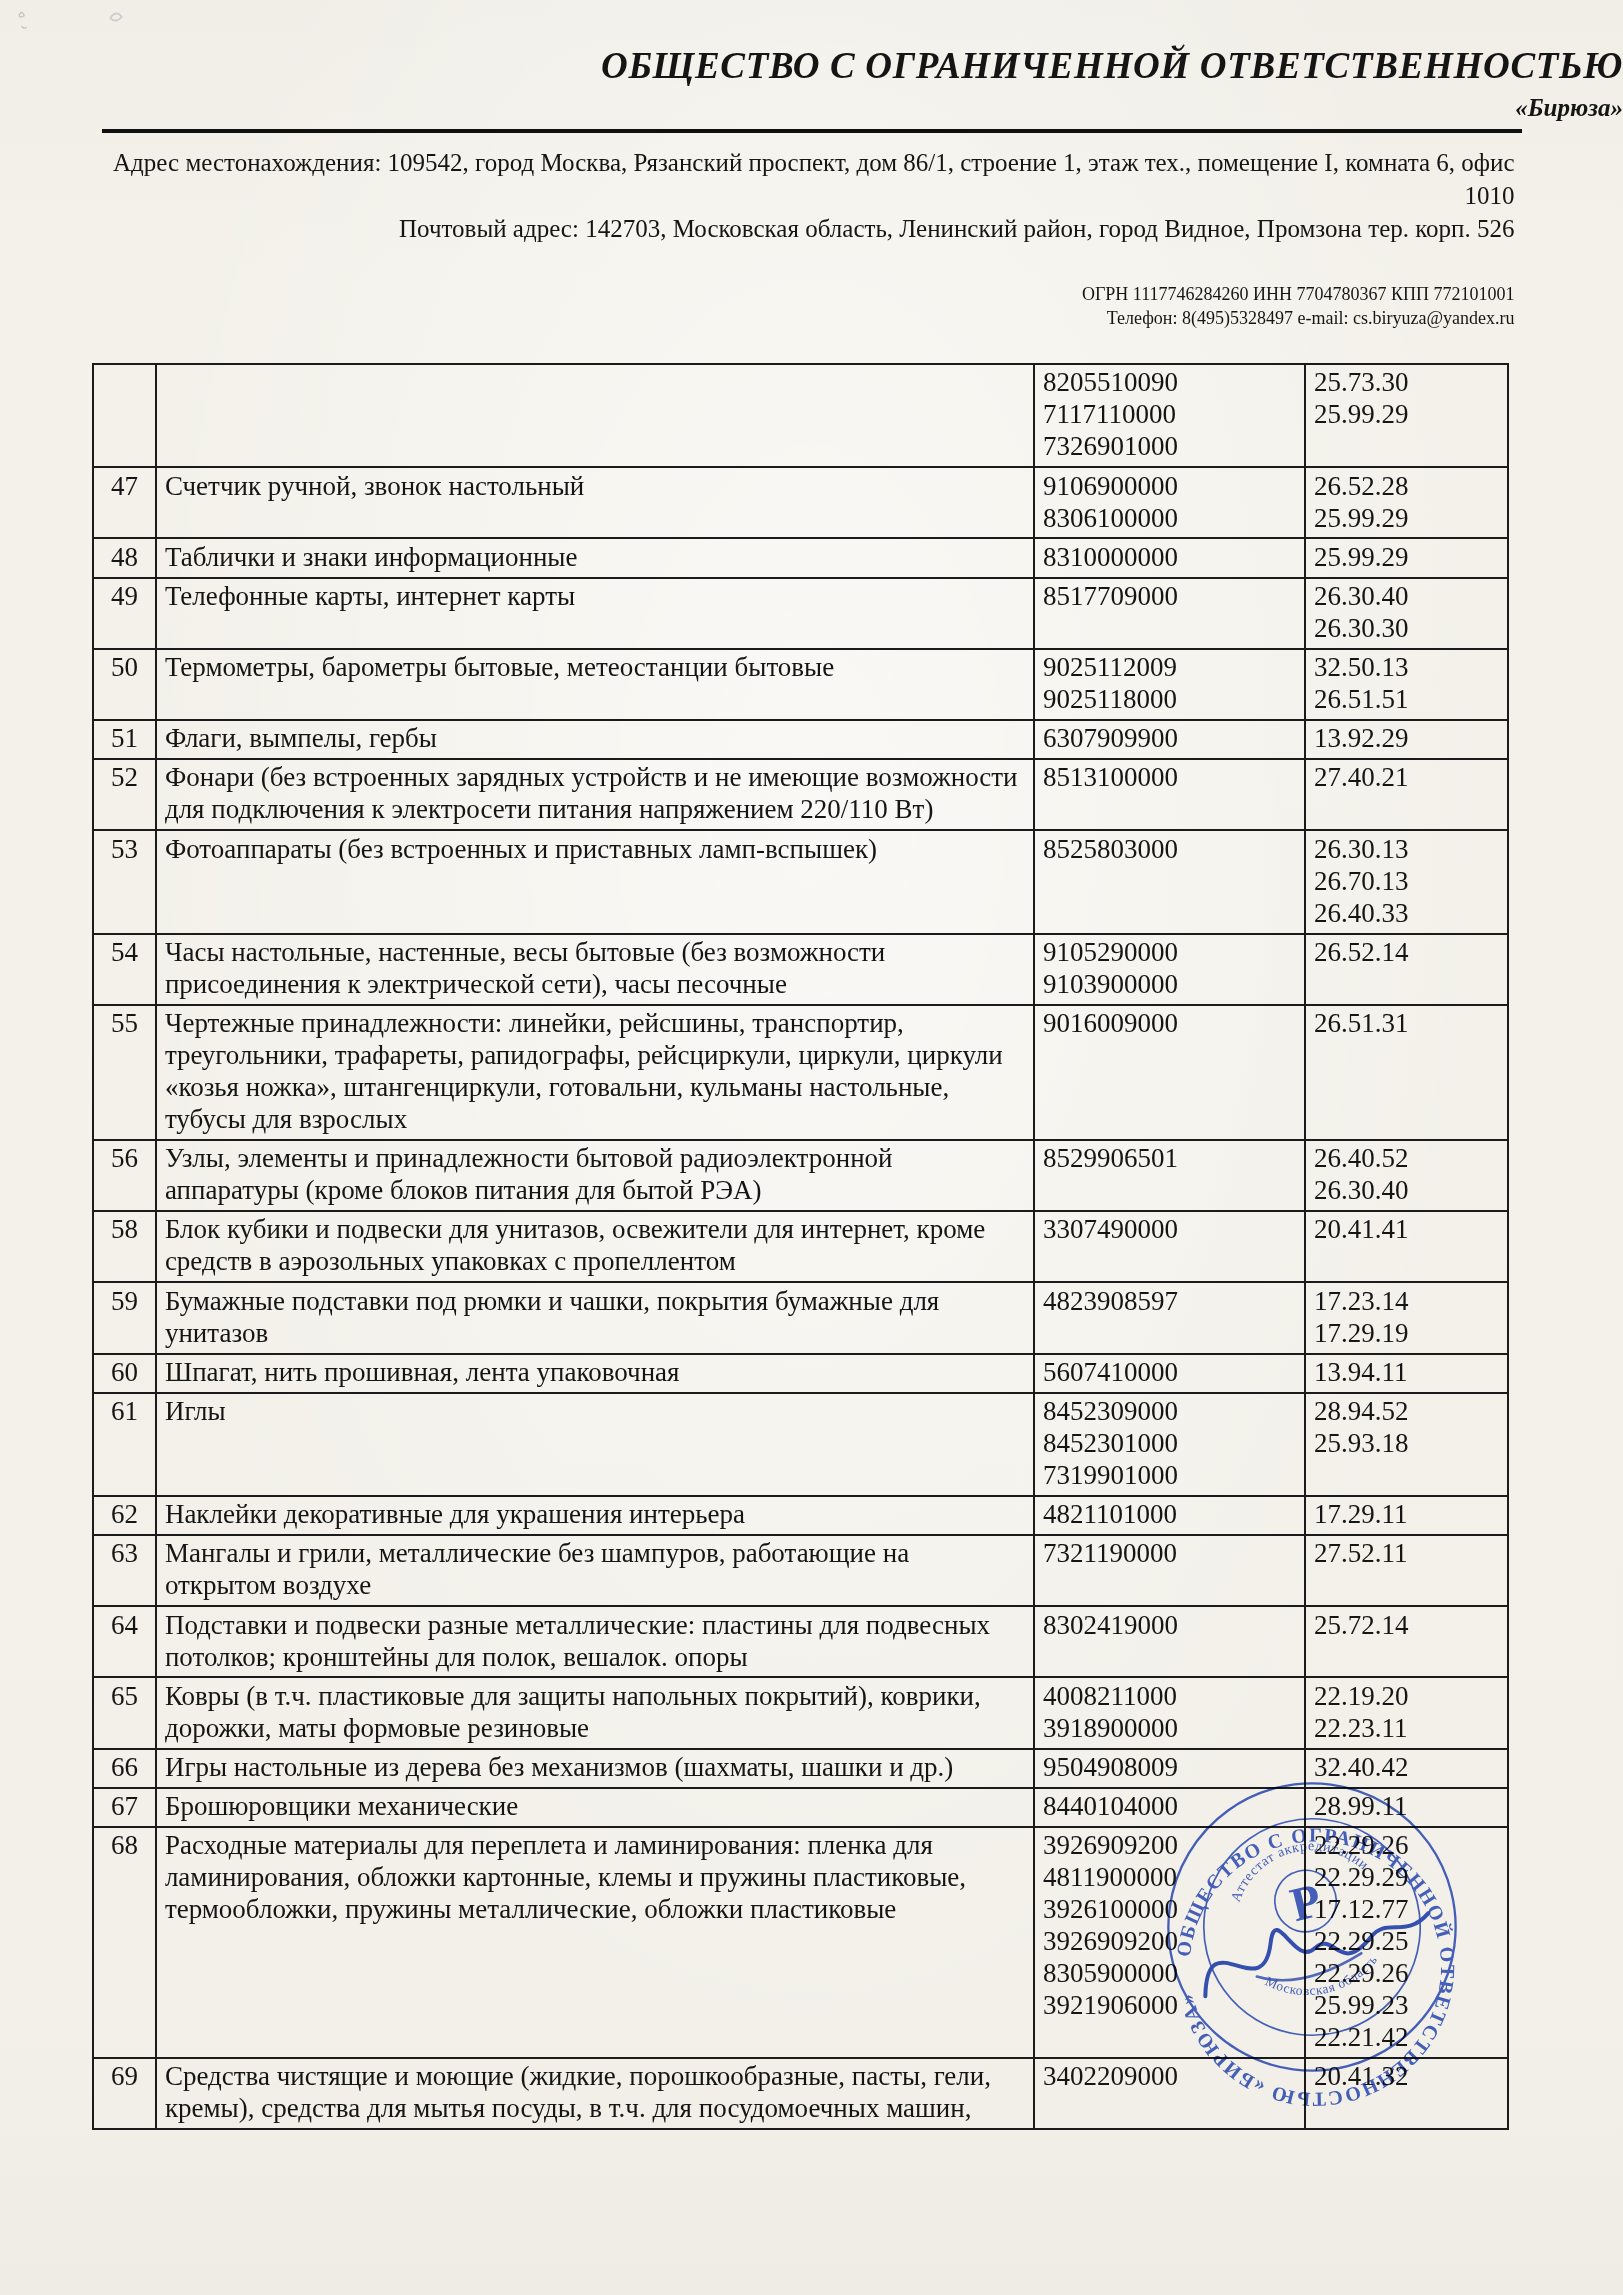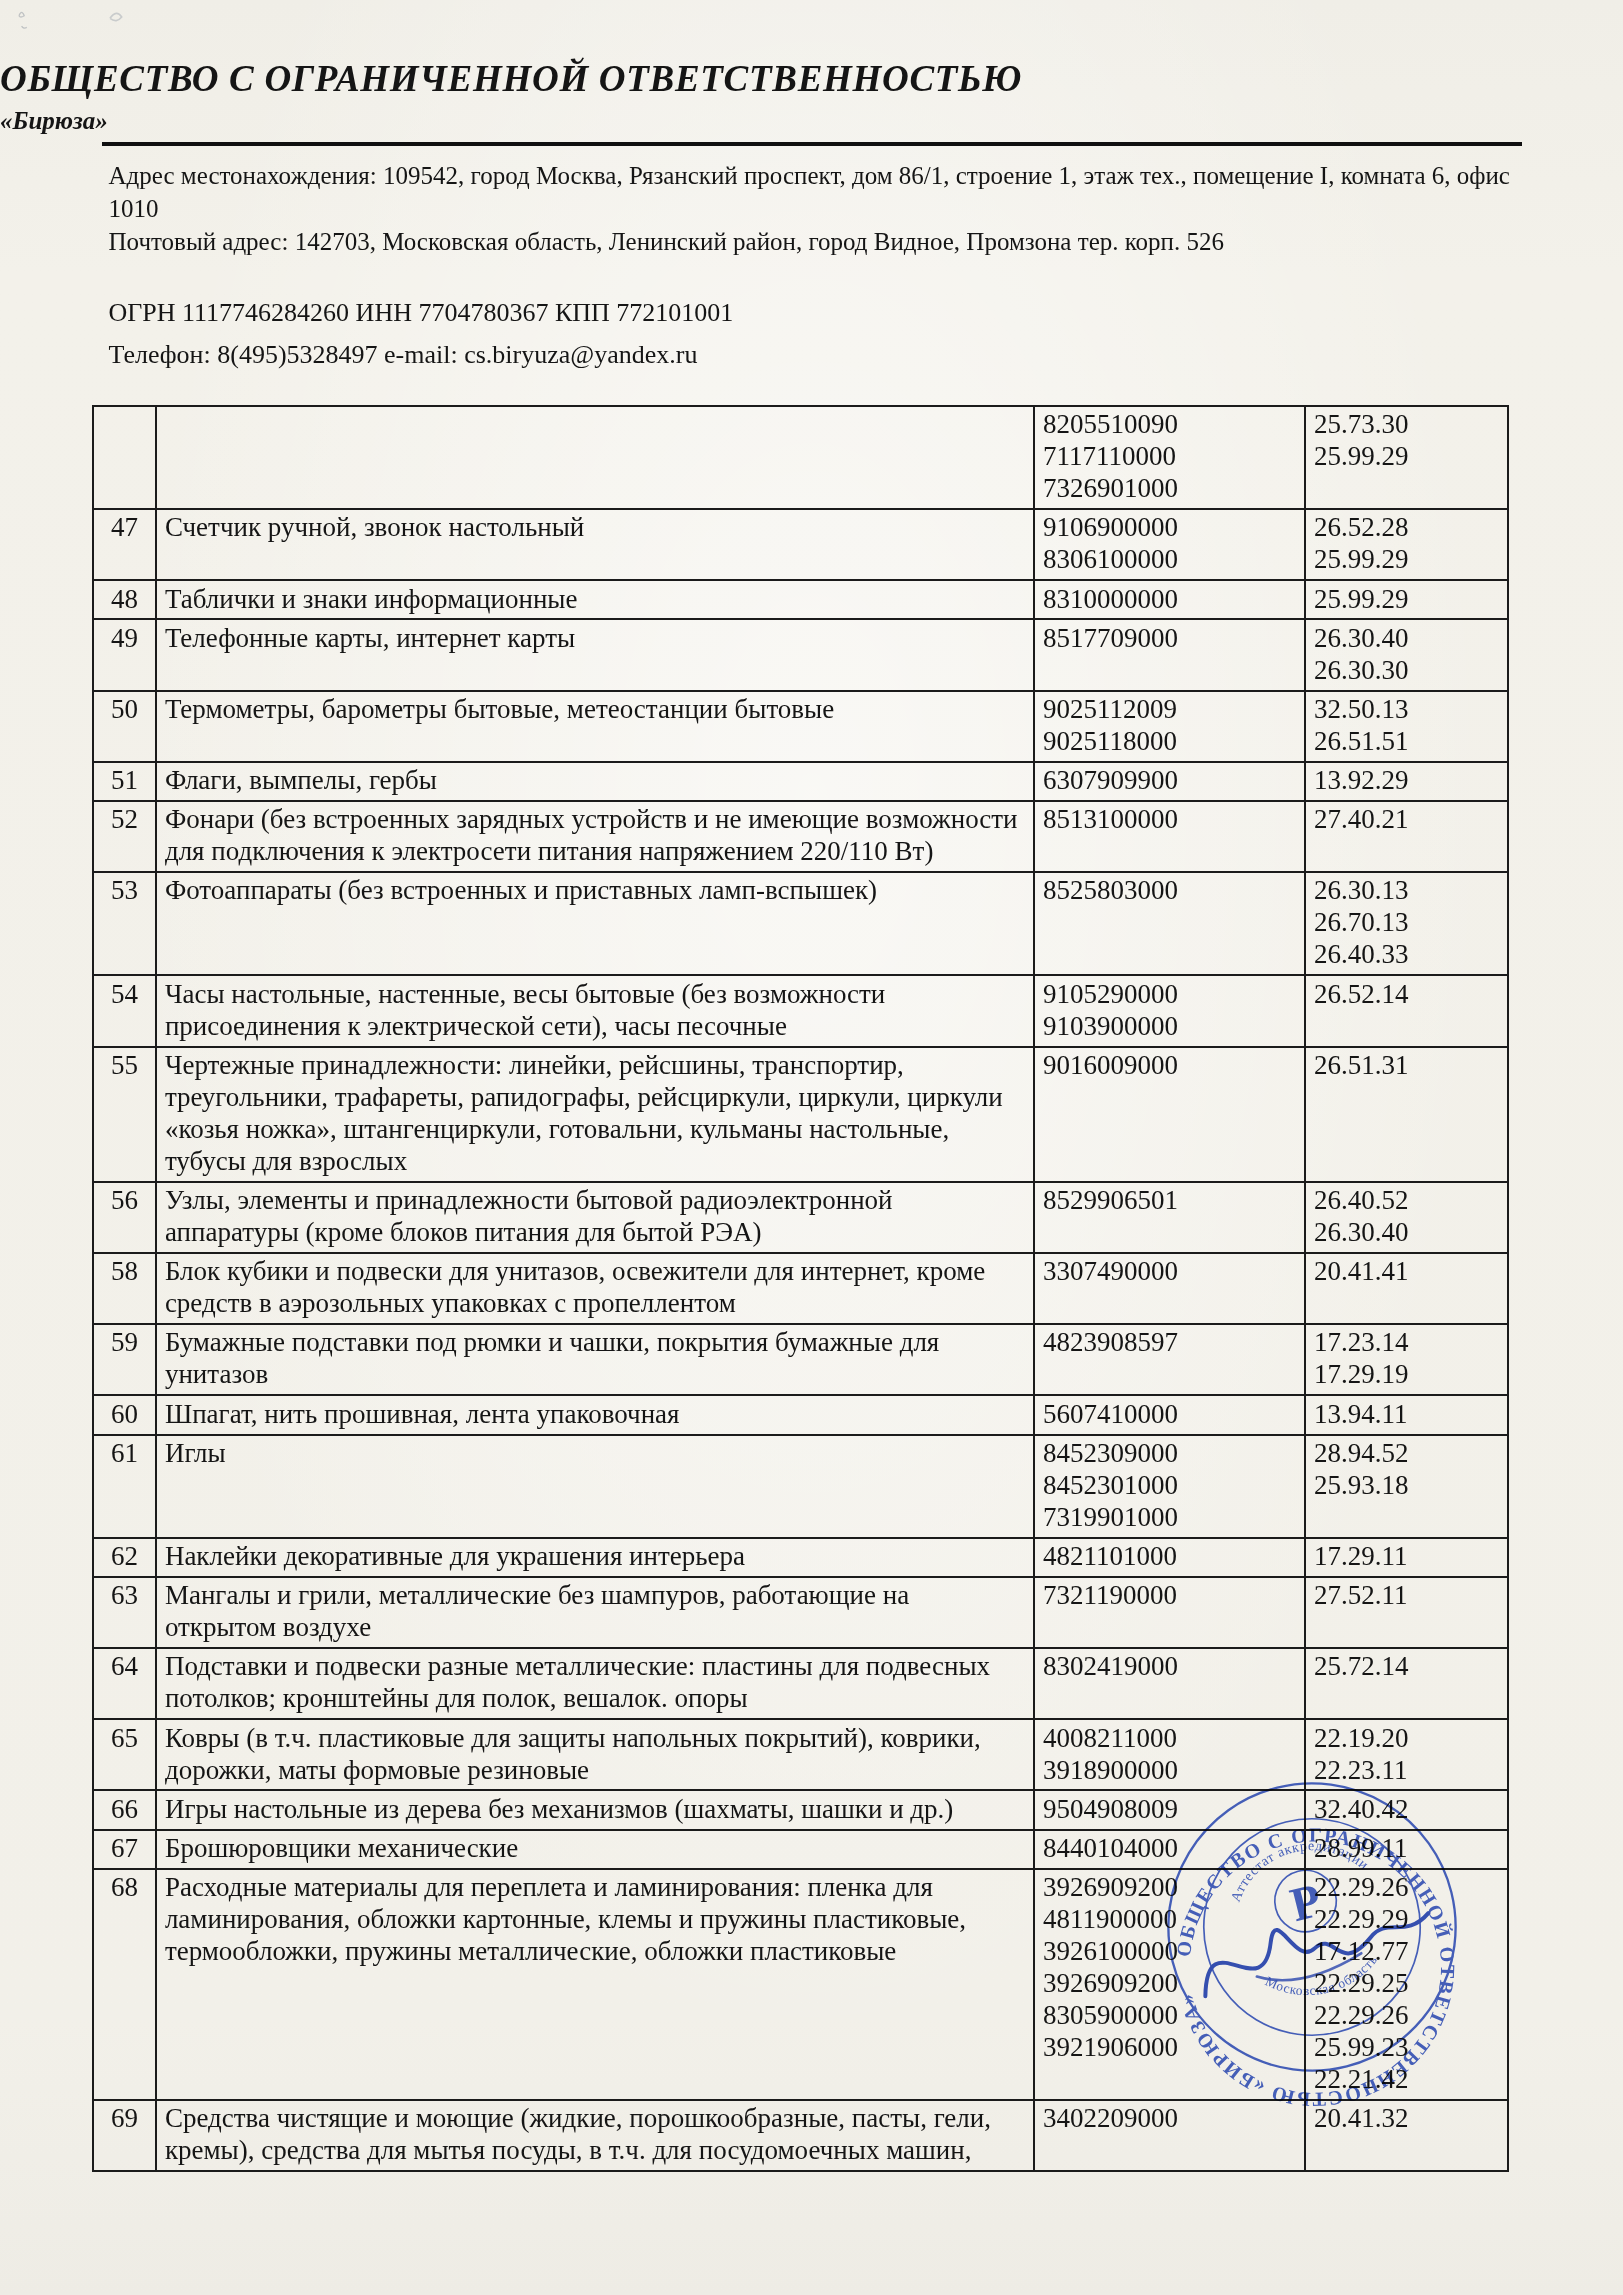--- a/index.html
+++ b/index.html
@@ -11,29 +11,29 @@
     position:relative;
     overflow:hidden;
   }
   .page{
     position:absolute;inset:0;
     background:
       radial-gradient(ellipse at 50% 35%, rgba(255,255,255,.55) 0%, rgba(255,255,255,0) 60%),
       linear-gradient(180deg,#f0eee7 0%,#f3f1ea 12%,#f2f0e9 88%,#eeece5 100%);
   }
   .pencil{position:absolute;left:11.8px;top:3.9px;opacity:.55;}
-  .doc-header{padding-top:57px;text-align:left;}
+  .doc-header{padding-top:44px;text-align:right;}
   .title1{
     margin:0;font-size:37px;font-weight:bold;font-style:italic;
     letter-spacing:0.7px;
   }
   .title2{margin:6.5px 0 0;font-size:25px;font-weight:bold;font-style:italic;}
   .rule{width:1420px;height:3.9px;background:#101010;margin:7.9px auto 13px;}
   .addr{margin:0 auto 0;width:1406px;font-size:25px;line-height:1.32;}
-  .reg{margin:8px auto;width:1406px;font-size:26px;line-height:1.3;}
+  .reg{margin:0 auto;width:1406px;font-size:18px;line-height:1.3;}
   .reg.first{margin-top:38px;}
   table.items{
     border-collapse:collapse;table-layout:fixed;
     margin:33px 0 0 92px;width:1416px;
     font-size:27px;line-height:32px;
   }
   table.items td{
     border:2px solid #1b1b1b;
     vertical-align:top;
     padding:1.3px 7.9px 3.9px 7.9px;

